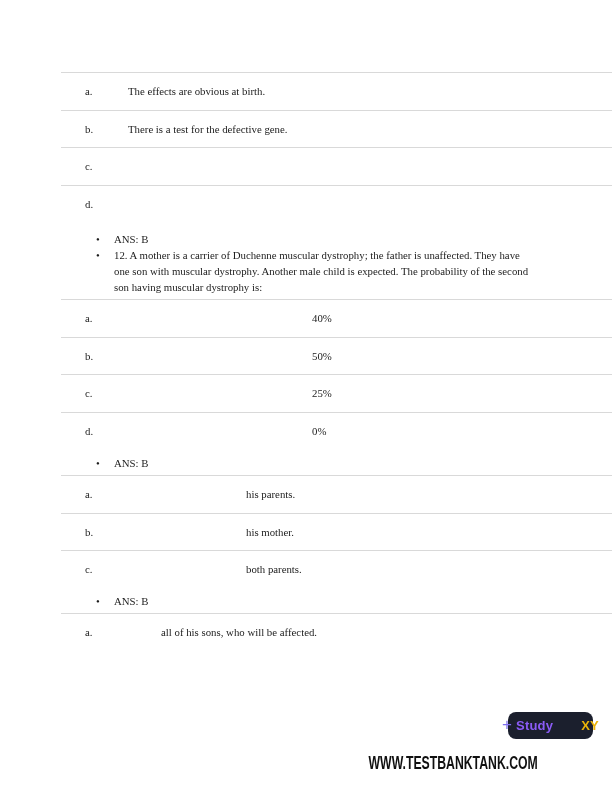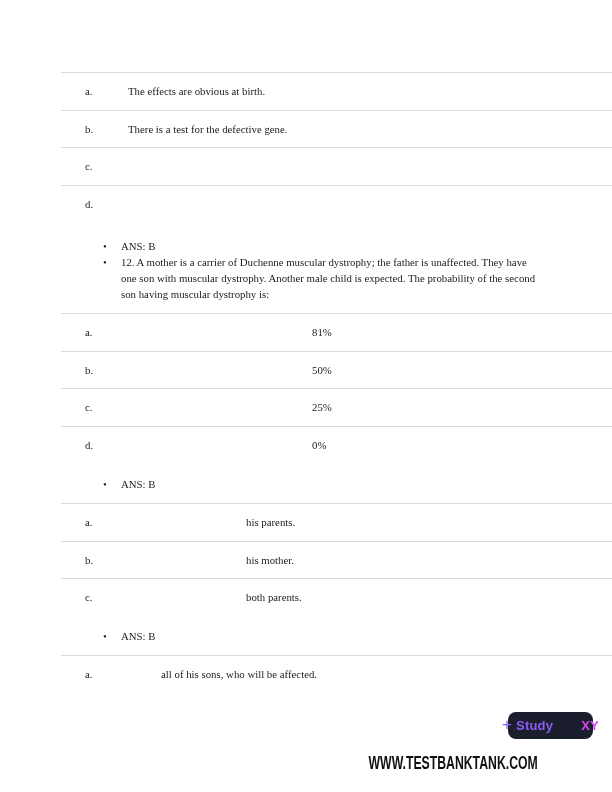--- a/index.html
+++ b/index.html
@@ -25,21 +25,21 @@
   }
   .opt-label{flex:0 0 auto;}
   .indent-a .opt-label{width:43px;}
   .indent-b .opt-label{width:227px;}
   .indent-c .opt-label{width:161px;}
   .indent-d .opt-label{width:76px;}
   .opt-text{white-space:nowrap;text-align:center;}
 
   
   .bullets{margin-left:61px;font-size:10.8px;line-height:16px;}
-  .bullets ul{list-style:none;margin:11px;padding:0;}
+  .bullets ul{list-style:none;margin:4px;padding:0;}
   .bullets li{position:relative;padding-left:49px;max-width:470px;}
   .bullets li::before{content:"\2022";position:absolute;left:31px;top:0;}
   .bullets li .q{display:inline-block;max-width:420px;vertical-align:top;}
   .b1{padding-top:5px;}
   .b2{padding-top:2px;}
   .b3{padding-top:1px;}
 
   
   .logo-badge{
     position:absolute;left:508px;top:712px;
@@ -47,21 +47,21 @@
     background:#1b1f2d;border-radius:8px;
     display:flex;align-items:center;justify-content:center;
     font-family:"Liberation Sans", sans-serif;
   }
   .logo-plus{
     color:#7d6ef0;font-size:17px;font-weight:300;line-height:1;
     margin-right:4px;margin-top:-2px;
   }
   .logo-word{font-size:13px;font-weight:700;letter-spacing:0.2px;line-height:1;}
   .logo-study{color:#8b5cf6;}
-  .logo-xy{color:#d946ef;margin-left:28px;}
+  .logo-xy{color:#eab308;margin-left:28px;}
 
   
   .site-url{
     position:absolute;top:753px;right:74px;
     font-family:"Liberation Sans", sans-serif;
     font-weight:700;font-size:17.5px;line-height:20px;
     color:#101010;white-space:nowrap;
     transform:scaleX(0.70);transform-origin:100% 50%;
   }
 </style>
@@ -91,21 +91,21 @@
     <div class="bullets b1">
       <ul>
         <li><span class="q">ANS: B</span></li>
         <li><span class="q">12. A mother is a carrier of Duchenne muscular dystrophy; the father is unaffected. They have one son with muscular dystrophy. Another male child is expected. The probability of the second son having muscular dystrophy is:</span></li>
       </ul>
     </div>
 
     <div class="opt-block indent-b">
       <div class="opt-row">
         <span class="opt-label">a.</span>
-        <span class="opt-text">81%</span>
+        <span class="opt-text">40%</span>
       </div>
       <div class="opt-row">
         <span class="opt-label">b.</span>
         <span class="opt-text">50%</span>
       </div>
       <div class="opt-row">
         <span class="opt-label">c.</span>
         <span class="opt-text">25%</span>
       </div>
       <div class="opt-row">

